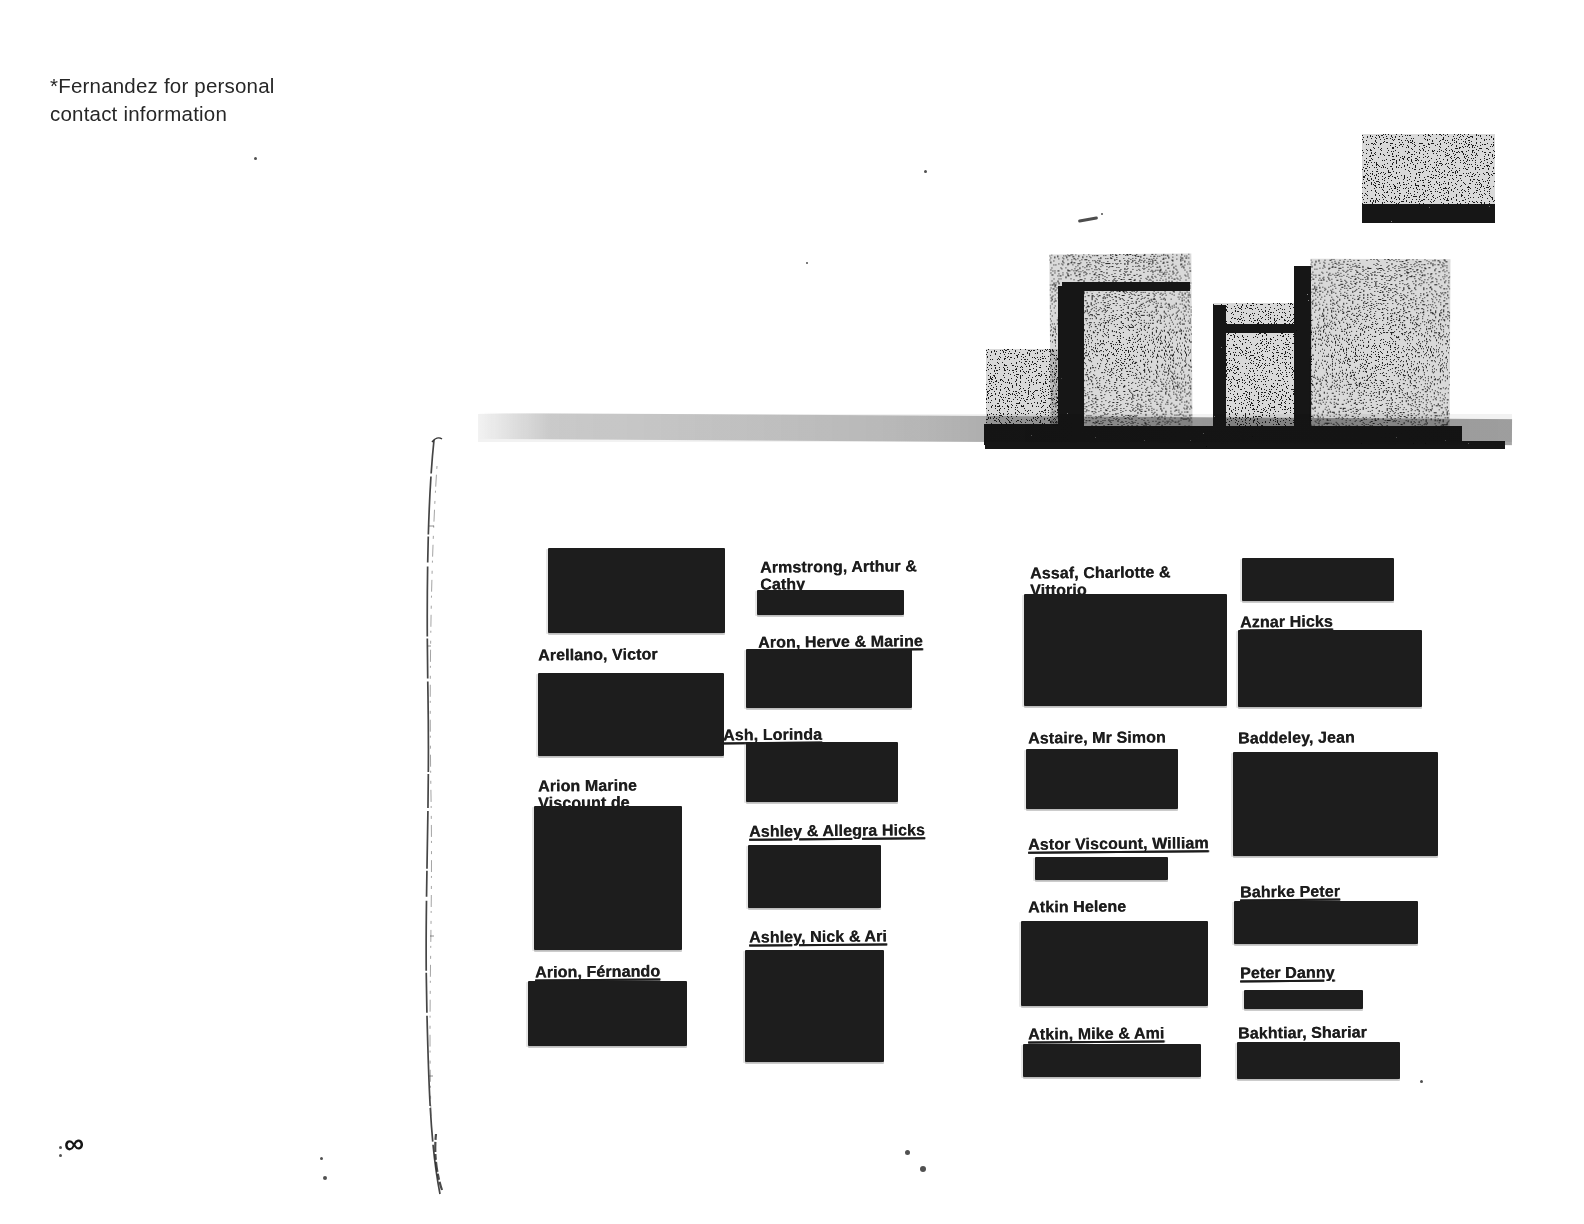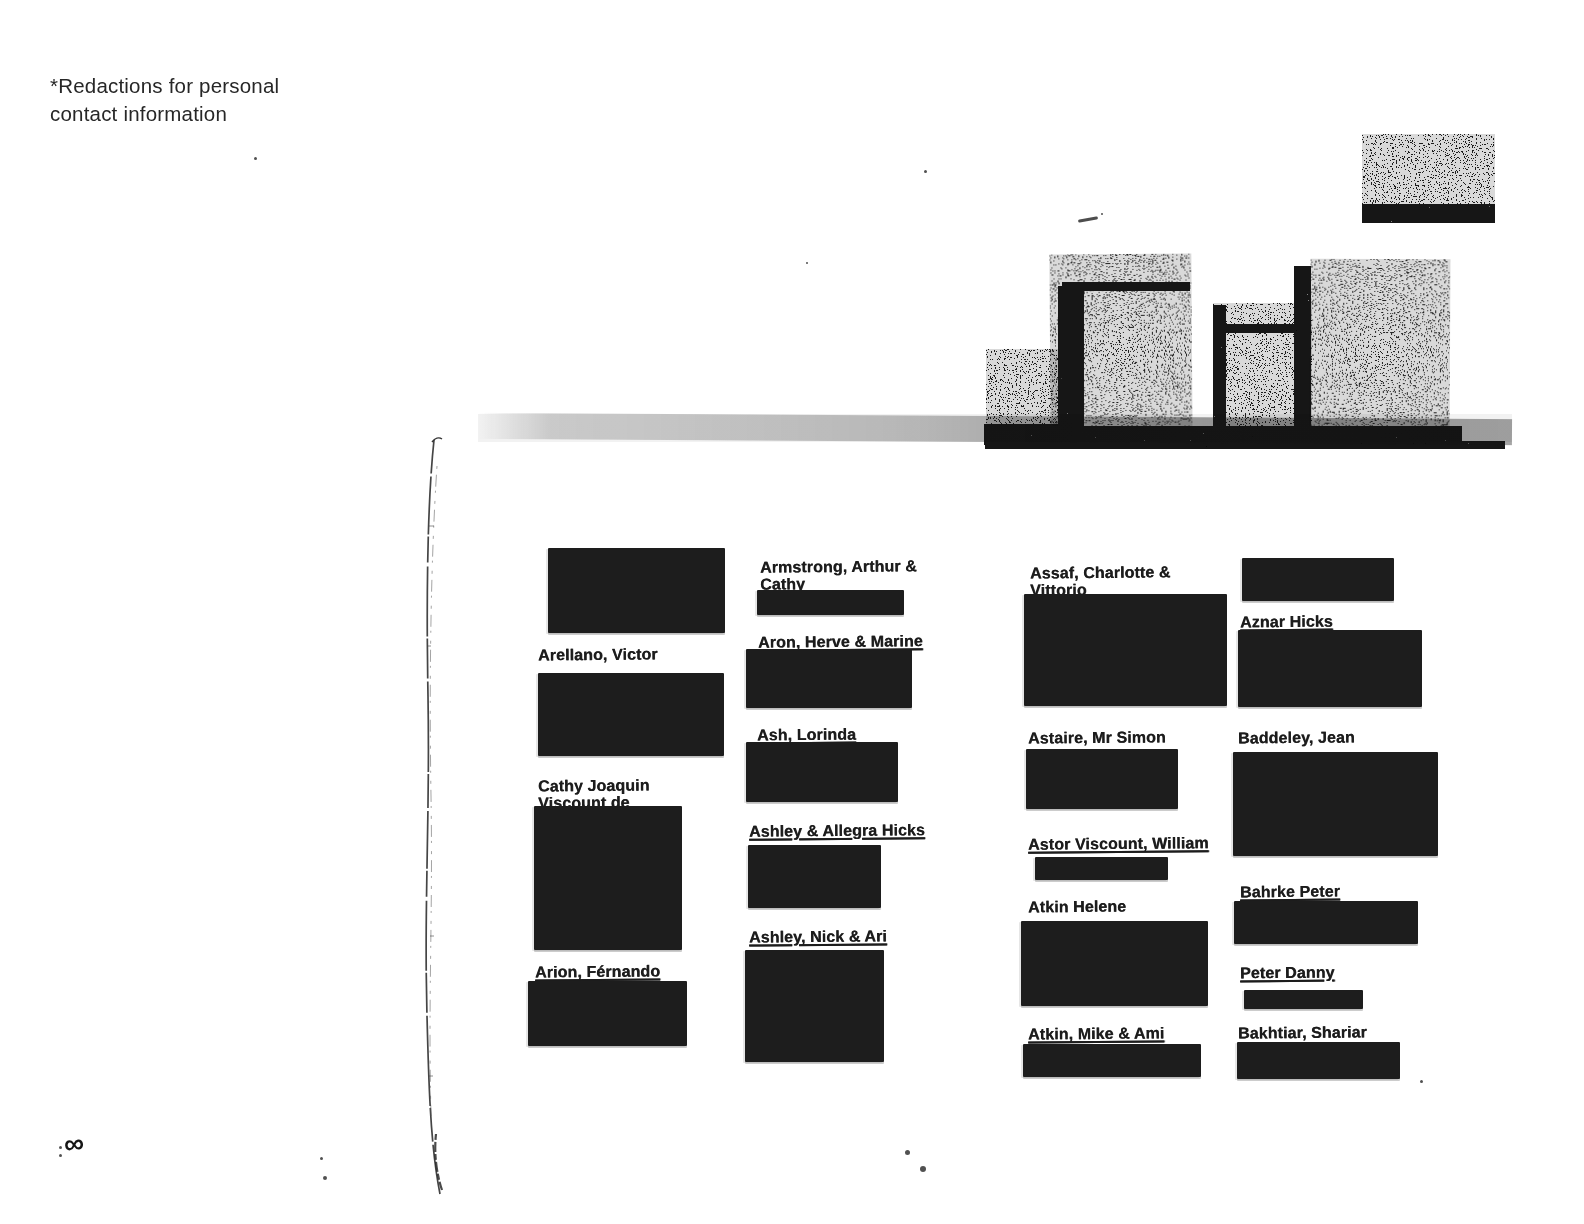--- a/index.html
+++ b/index.html
@@ -60,21 +60,21 @@
         <feComponentTransfer in="a" result="th">
             <feFuncA type="discrete" tableValues="0 1 1 1"></feFuncA>
           </feComponentTransfer>
         <feFlood flood-color="#141414" result="ink"></feFlood>
         <feComposite in="ink" in2="th" operator="in"></feComposite>
       </filter>
     </defs>
   </svg>
 
   <div class="note">
-    <div>*Redactions for personal</div>
+    <div>*Fernandez for personal</div>
     <div>contact information</div>
   </div>
 
   <div id="artifacts" class="layer">
       <svg width="133" height="82" class="noise nb-med" style="left: 1362px; top: 134px; width: 133px; height: 82px;">
         <rect width="100%" height="100%" filter="url(#sp-med)"></rect>
       </svg>
       <svg width="133" height="19" class="noise nb-dark" style="left: 1362px; top: 204px; width: 133px; height: 19px;">
         <rect width="100%" height="100%" filter="url(#sp-dark)"></rect>
       </svg>
@@ -142,38 +142,38 @@
     <path d="M11,90 h5 M9,210 h4 M12,500 h4 M10,640 h5" stroke="#444" stroke-width="1" opacity=".6"></path>
   </svg>
 
   <div id="entries" class="layer">
       <div class="redaction-box" style="left: 548px; top: 548px; width: 177px; height: 85px;"></div>
       <div class="entry-label" style="left: 538px; top: 646px;">
         <div>Arellano, Victor</div>
       </div>
       <div class="redaction-box" style="left: 538px; top: 673px; width: 186px; height: 83px;"></div>
       <div class="entry-label" style="left: 538px; top: 777px;">
-        <div>Cathy Joaquin</div>
+        <div>Arion Marine</div>
         <div>Viscount de</div>
       </div>
       <div class="redaction-box" style="left: 534px; top: 806px; width: 148px; height: 144px;"></div>
       <div class="entry-label u" style="left: 535px; top: 963px;">
         <div>Arion, Férnando</div>
       </div>
       <div class="redaction-box" style="left: 528px; top: 981px; width: 159px; height: 65px;"></div>
       <div class="entry-label" style="left: 760px; top: 558px;">
         <div>Armstrong, Arthur &amp;</div>
         <div>Cathy</div>
       </div>
       <div class="redaction-box" style="left: 757px; top: 590px; width: 147px; height: 25px;"></div>
       <div class="entry-label u" style="left: 758px; top: 633px;">
         <div>Aron, Herve &amp; Marine</div>
       </div>
       <div class="redaction-box" style="left: 746px; top: 649px; width: 166px; height: 59px;"></div>
-      <div class="entry-label u" style="left: 757px; top: 726px;">
+      <div class="entry-label u" style="left: 723px; top: 726px;">
         <div>Ash, Lorinda</div>
       </div>
       <div class="redaction-box" style="left: 746px; top: 742px; width: 152px; height: 60px;"></div>
       <div class="entry-label u" style="left: 749px; top: 822px;">
         <div>Ashley &amp; Allegra Hicks</div>
       </div>
       <div class="redaction-box" style="left: 748px; top: 845px; width: 133px; height: 63px;"></div>
       <div class="entry-label u" style="left: 749px; top: 928px;">
         <div>Ashley, Nick &amp; Ari</div>
       </div>

